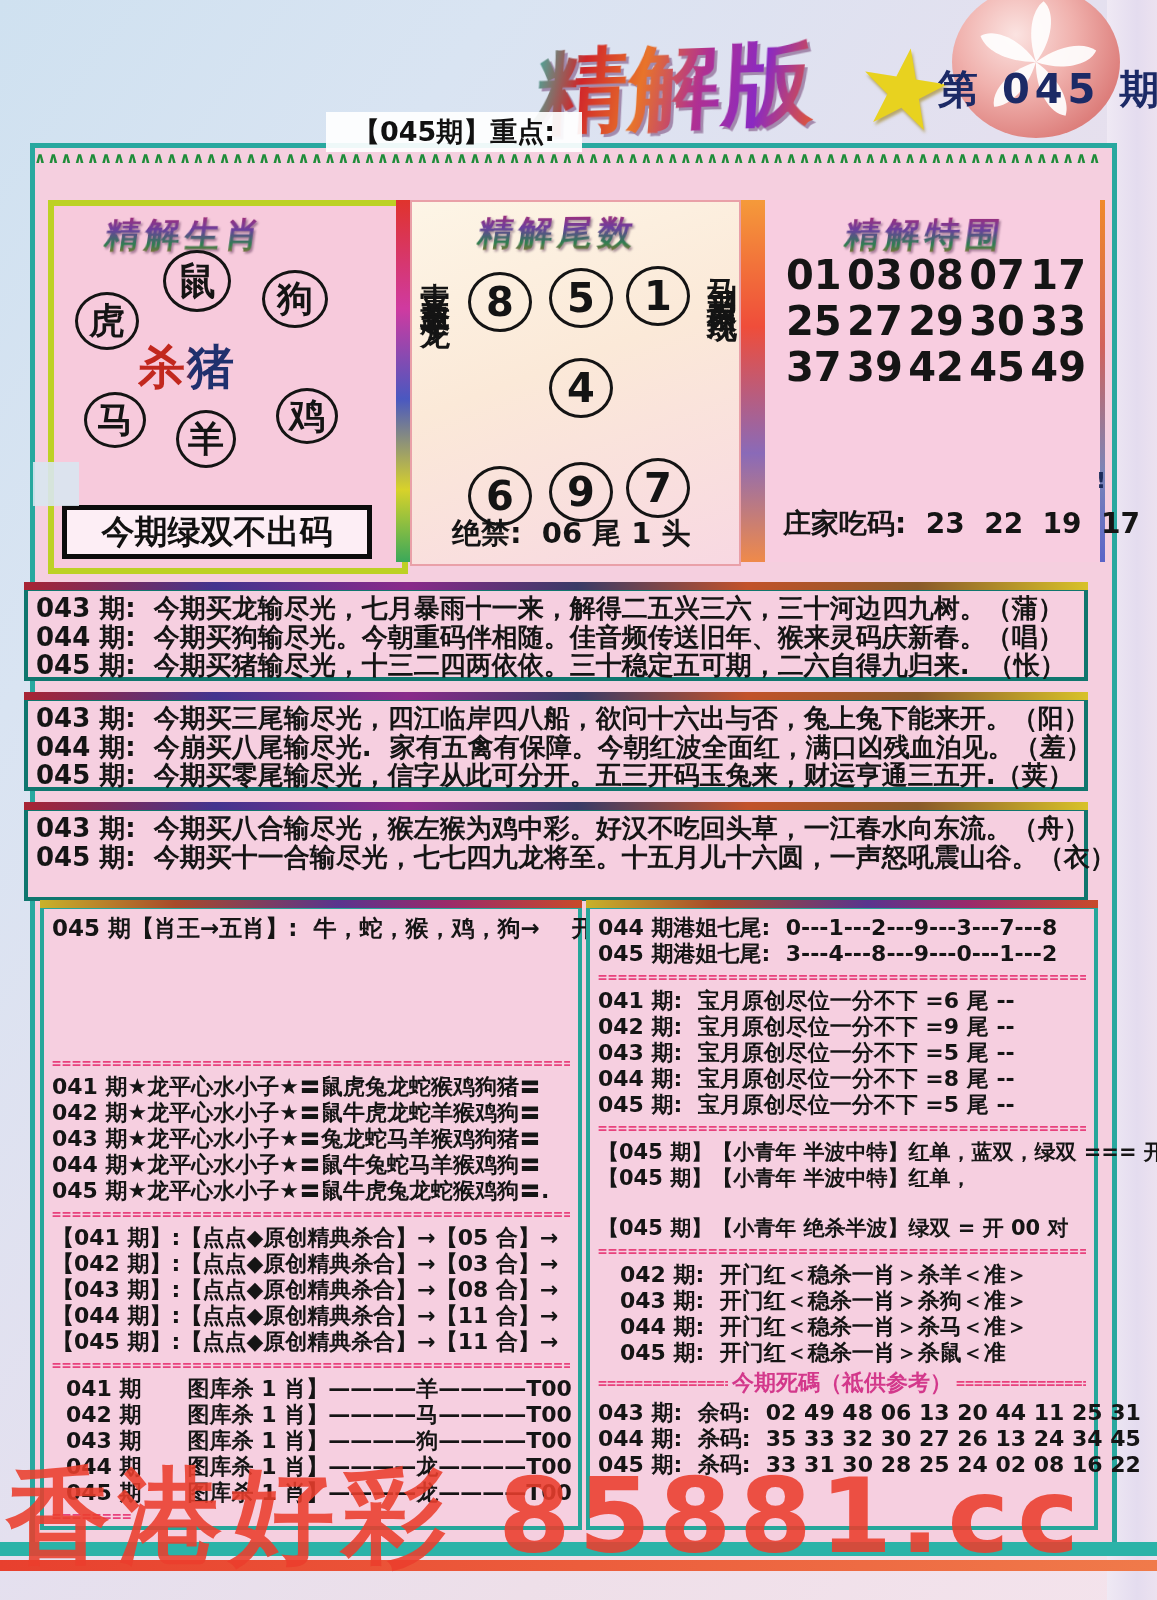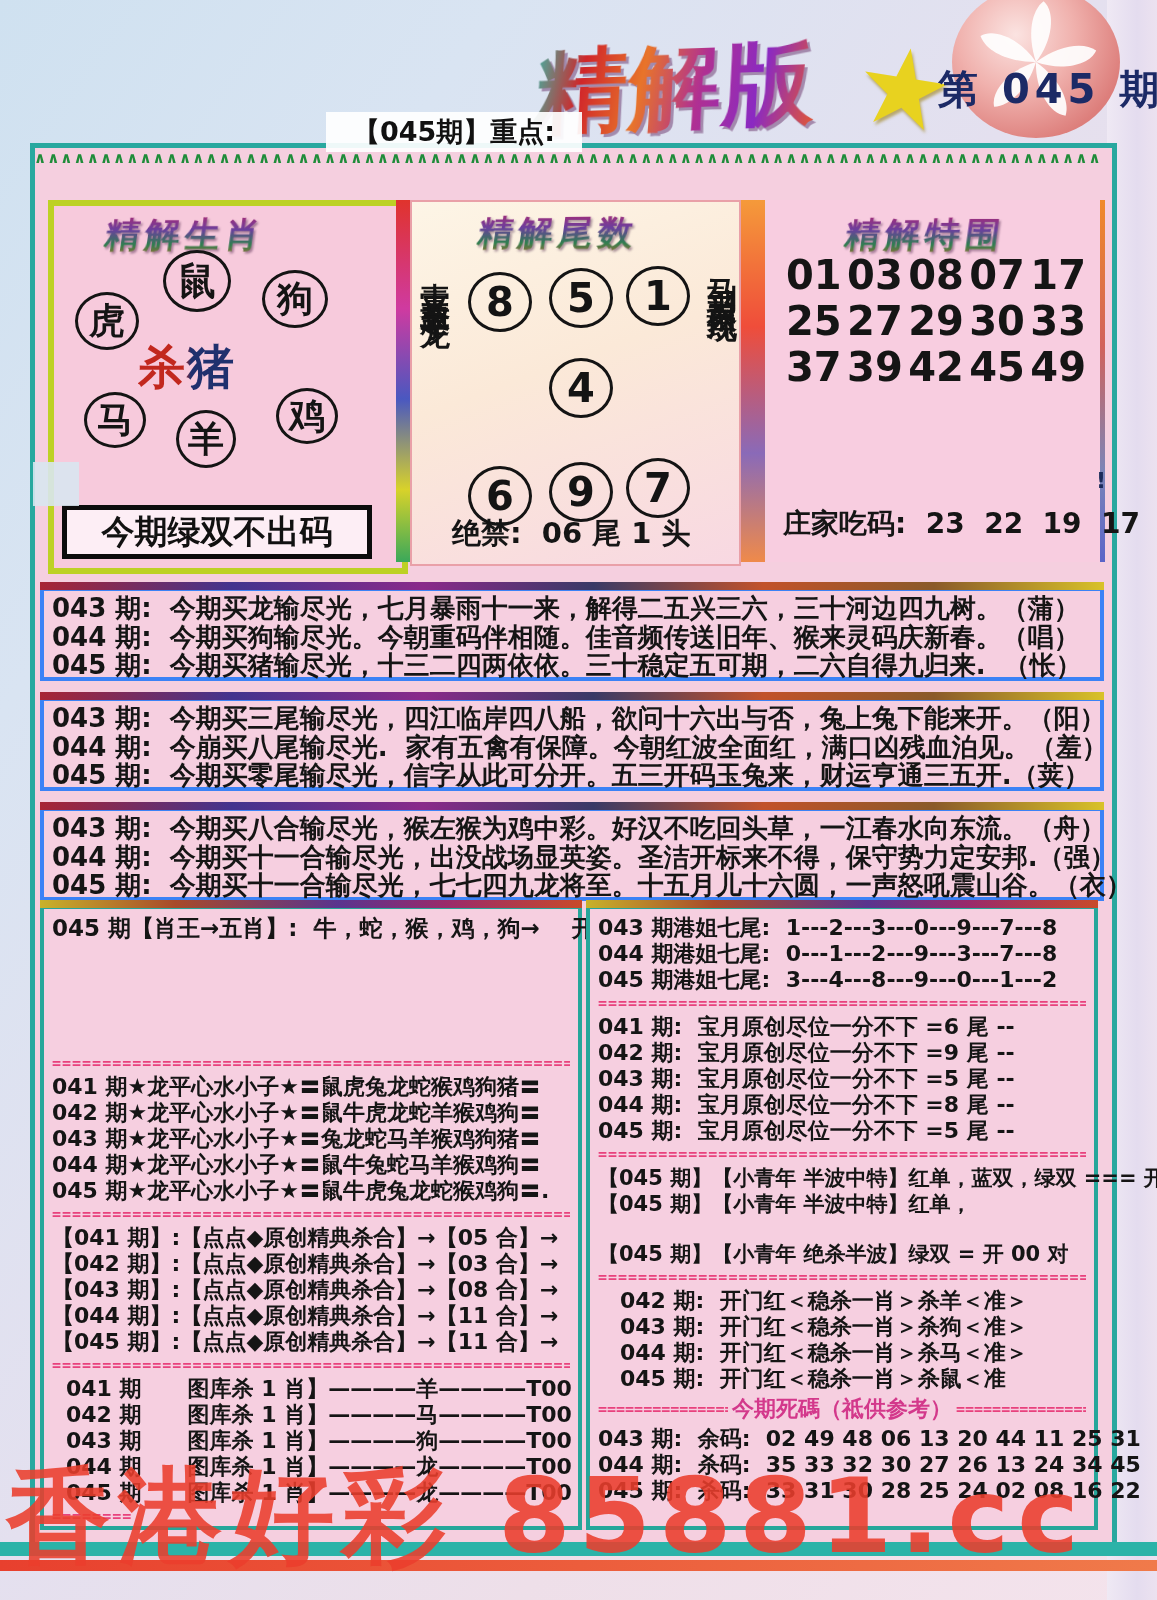--- a/index.html
+++ b/index.html
@@ -40,21 +40,21 @@
     -webkit-background-clip:text;background-clip:text;color:transparent;z-index:3;
   }
   .note-box{left:62px;top:505px;width:300px;height:44px;border:5px solid #0c0c0c;background:#fdeef5;
     display:flex;align-items:center;justify-content:center;font-size:33px;font-weight:bold;color:#111;white-space:nowrap;z-index:3;}
   .tbox{left:410px;top:200px;width:327px;height:362px;background:linear-gradient(160deg,#fdf5e6 0%,#fbe9d8 45%,#f8d8e2 100%);border:2px solid #e9a0a8;z-index:2;}
   .vtext{writing-mode:vertical-rl;text-orientation:upright;font-weight:bold;color:#141414;font-size:30px;letter-spacing:6px;white-space:nowrap;z-index:3;}
   .sbox{left:767px;top:200px;width:333px;height:362px;background:#f8cde0;z-index:2;}
   .numrow{display:flex;justify-content:space-between;font-size:40px;font-weight:bold;color:#151515;line-height:46px;}
   .strip{z-index:2;}
   
-  .pblock{left:40px;width:1056px;height:86px;border:4px solid #3b82f6;background:#f6cfe0;z-index:2;}
+  .pblock{left:24px;width:1056px;height:86px;border:4px solid #0f766e;background:#f6cfe0;z-index:2;}
   .pblock::before{content:'';position:absolute;top:-9px;left:-4px;right:-4px;height:8px;
     background:linear-gradient(90deg,#a82434,#43348e 18%,#8a2a8a 36%,#3a3a66 52%,#c2522a 68%,#8a5a2a 84%,#d8c22a 100%);}
   .pblock .line{font-size:26px;line-height:28.5px;padding-left:8px;}
   .pblock-inner{padding-top:3px;}
   
   .panel{top:905px;height:625px;border:4px solid #26a69a;background:#f6cfe0;z-index:2;box-sizing:border-box;padding:6px 8px;}
   .panel::before{content:'';position:absolute;top:-9px;left:-4px;right:-4px;height:8px;
     background:linear-gradient(90deg,#c8b22a,#a84a2a 25%,#5a348e 55%,#9a2a6a 75%,#c84a2a 100%);}
   .lpanel{left:40px;width:542px;}
   .rpanel{left:586px;width:512px;}
@@ -164,21 +164,20 @@
 <div class="abs pblock" style="top:697px;">
   <div class="pblock-inner">
     <div class="line">043 期:  今期买三尾输尽光，四江临岸四八船，欲问十六出与否，兔上兔下能来开。（阳）</div>
     <div class="line">044 期:  今崩买八尾输尽光.  家有五禽有保障。今朝红波全面红，满口凶残血泊见。（羞）</div>
     <div class="line">045 期:  今期买零尾输尽光，信字从此可分开。五三开码玉兔来，财运亨通三五开.（荚）</div>
   </div>
 </div>
 <div class="abs pblock" style="top:807px;">
   <div class="pblock-inner">
     <div class="line">043 期:  今期买八合输尽光，猴左猴为鸡中彩。好汉不吃回头草，一江春水向东流。（舟）</div>
-    <div class="line">044 期:  今期买十一合输尽光，出没战场显英姿。圣洁开标来不得，保守势力定安邦.（强）</div>
     <div class="line">045 期:  今期买十一合输尽光，七七四九龙将至。十五月儿十六圆，一声怒吼震山谷。（衣）</div>
   </div>
 </div>
 
 <div class="abs panel lpanel">
   <div class="line" style="font-size:23px;">045 期【肖王→五肖】:  牛，蛇，猴，鸡，狗→    开? ? 准!</div>
   <div style="height:112px;"></div>
   <div class="sep">================================================================================</div>
   <div class="line">041 期★龙平心水小子★〓鼠虎兔龙蛇猴鸡狗猪〓</div>
   <div class="line">042 期★龙平心水小子★〓鼠牛虎龙蛇羊猴鸡狗〓</div>
@@ -194,21 +193,20 @@
   <div class="sep">================================================================================</div>
   <div class="line" style="padding-left:14px;">041 期      图库杀 1 肖】————羊————T00  ✓</div>
   <div class="line" style="padding-left:14px;">042 期      图库杀 1 肖】————马————T00  ✓</div>
   <div class="line" style="padding-left:14px;">043 期      图库杀 1 肖】————狗————T00  ✓</div>
   <div class="line" style="padding-left:14px;">044 期      图库杀 1 肖】————龙————T00  ✓</div>
   <div class="line" style="padding-left:14px;">045 期      图库杀 1 肖】————龙————T00  ✓</div>
   <div class="sep" style="width:80px;">============</div>
 </div>
 
 <div class="abs panel rpanel">
-  <div class="line">043 期港姐七尾:  1---2---3---0---9---7---8</div>
   <div class="line">044 期港姐七尾:  0---1---2---9---3---7---8</div>
   <div class="line">045 期港姐七尾:  3---4---8---9---0---1---2</div>
   <div class="sep">============================================================================</div>
   <div class="line">041 期:  宝月原创尽位一分不下 =6 尾 --</div>
   <div class="line">042 期:  宝月原创尽位一分不下 =9 尾 --</div>
   <div class="line">043 期:  宝月原创尽位一分不下 =5 尾 --</div>
   <div class="line">044 期:  宝月原创尽位一分不下 =8 尾 --</div>
   <div class="line">045 期:  宝月原创尽位一分不下 =5 尾 --</div>
   <div class="sep">============================================================================</div>
   <div class="line" style="font-size:21px;">【045 期】【小青年 半波中特】红单，蓝双，绿双 === 开</div>

